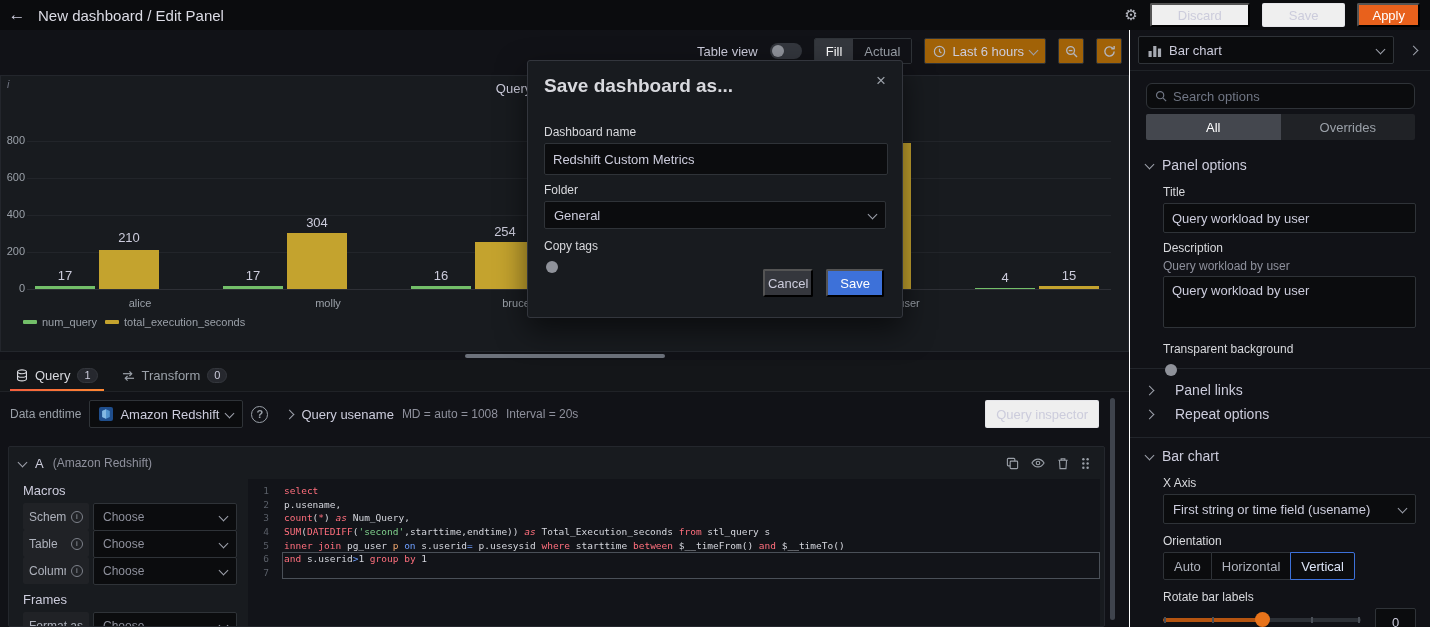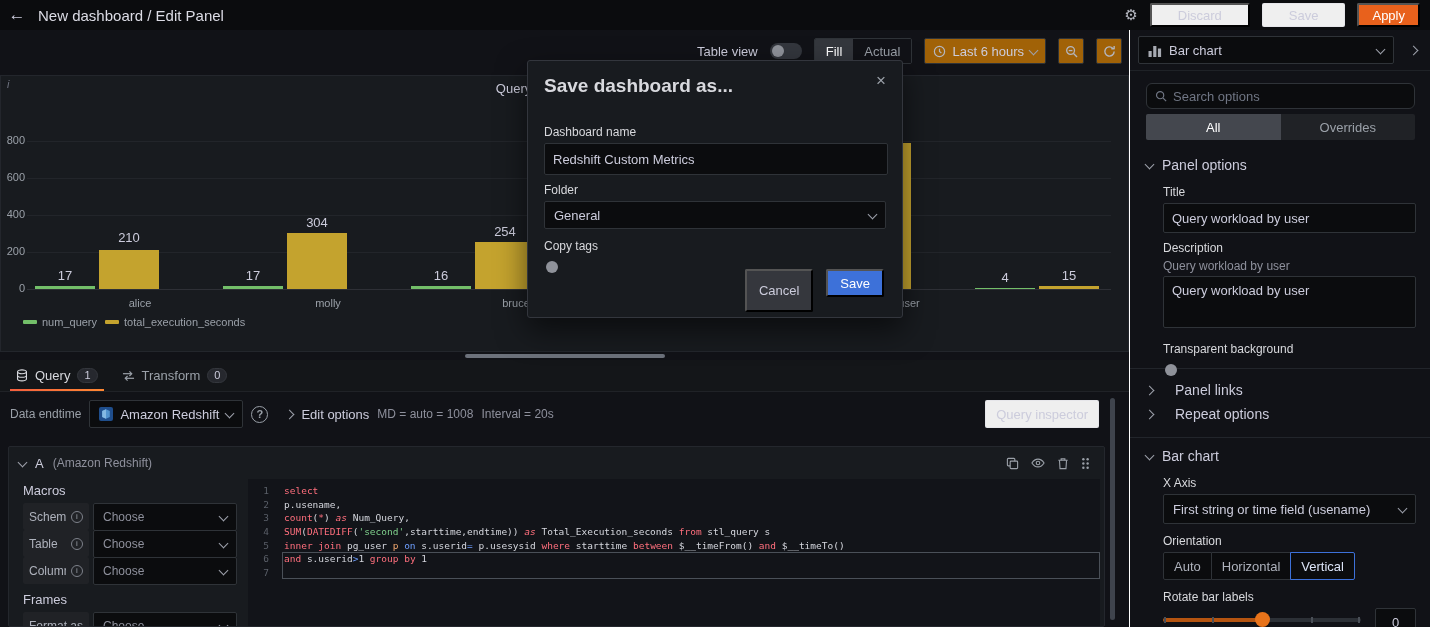--- a/index.html
+++ b/index.html
@@ -6,21 +6,21 @@
 html,body{width:1430px;height:627px;overflow:hidden;background:#111217;color:#ccccdc;font-family:"Liberation Sans",sans-serif}
 .chev{display:inline-block;width:7px;height:7px;border-right:1.6px solid #9ea2ac;border-bottom:1.6px solid #9ea2ac;transform:rotate(45deg);flex:none;margin-top:-2px}
 .chev.right{transform:rotate(-45deg);margin-top:0}
 .switch{width:32px;height:16px;border-radius:8px;background:#33363d;position:relative;flex:none}
 .switch .knob{position:absolute;left:2px;top:2px;width:12px;height:12px;border-radius:50%;background:#8f929a}
 .btn{font-size:13px;border-radius:2px;display:inline-flex;align-items:center;justify-content:center;height:24px;padding:0 26px;white-space:nowrap}
 .btn-text{color:#ccccdc}
 .btn-secondary{border:1px solid rgba(204,204,220,.3);color:#ccccdc}
 .btn-orange{background:#e8611c;color:#fff;padding:0 13px}
 .btn-blue{background:#3d71d9;color:#fff;height:28px;padding:0 12px}
-.btn-gray{background:rgba(204,204,220,.16);color:#ccccdc;height:43px;padding:0 12px}
+.btn-gray{background:rgba(204,204,220,.16);color:#ccccdc;height:28px;padding:0 3px}
 
 #topnav{position:absolute;left:0;top:0;width:1430px;height:30px;background:#0b0c0e;display:flex;align-items:center;z-index:5}
 .back-btn{width:34px;height:30px;display:flex;align-items:center;justify-content:center;font-size:17px;color:#ccccdc}
 .nav-title{font-size:15px;font-weight:500;color:#dcdce5;margin-left:4px}
 .nav-right{margin-left:auto;display:flex;align-items:center;gap:12px;padding-right:10px}
 .gear-btn{font-size:15px;color:#b4b6bf}
 
 #toolbar-cluster{position:absolute;right:308px;top:38px;height:26px;display:flex;align-items:center;gap:12px;z-index:1}
 .tv-label{font-size:13px;color:#ccccdc;white-space:nowrap}
 .btn-group{display:flex;border:1px solid #2f3338;border-radius:2px;overflow:hidden;height:26px}
@@ -270,21 +270,21 @@
           <rect width="14" height="14" rx="2" fill="#1f4e8c"></rect>
           <path d="M7 2.2l3.8 1.9v5.8L7 11.8 3.2 9.9V4.1z" fill="#5294cf"></path>
           <path d="M7 2.2v9.6L3.2 9.9V4.1z" fill="#84b9e3"></path>
         </svg>
       </span>
     <span>Amazon Redshift</span>
     <span class="chev"></span>
   </div>
   <span class="qcircle">?</span>
   <span class="chev right" style="margin-left:10px"></span>
-  <span style="font-size:13px">Edit options</span>
+  <span style="font-size:13px">Query usename</span>
   <span class="qo-summary">MD = auto = 1008</span>
   <span class="qo-summary">Interval = 20s</span>
   <span class="spacer"></span>
   <button class="btn-outline">Query inspector</button>
 </div>
 
 <section id="query-card">
   <div class="qc-header">
     <span class="chev"></span>
     <span class="qc-name">A</span>

